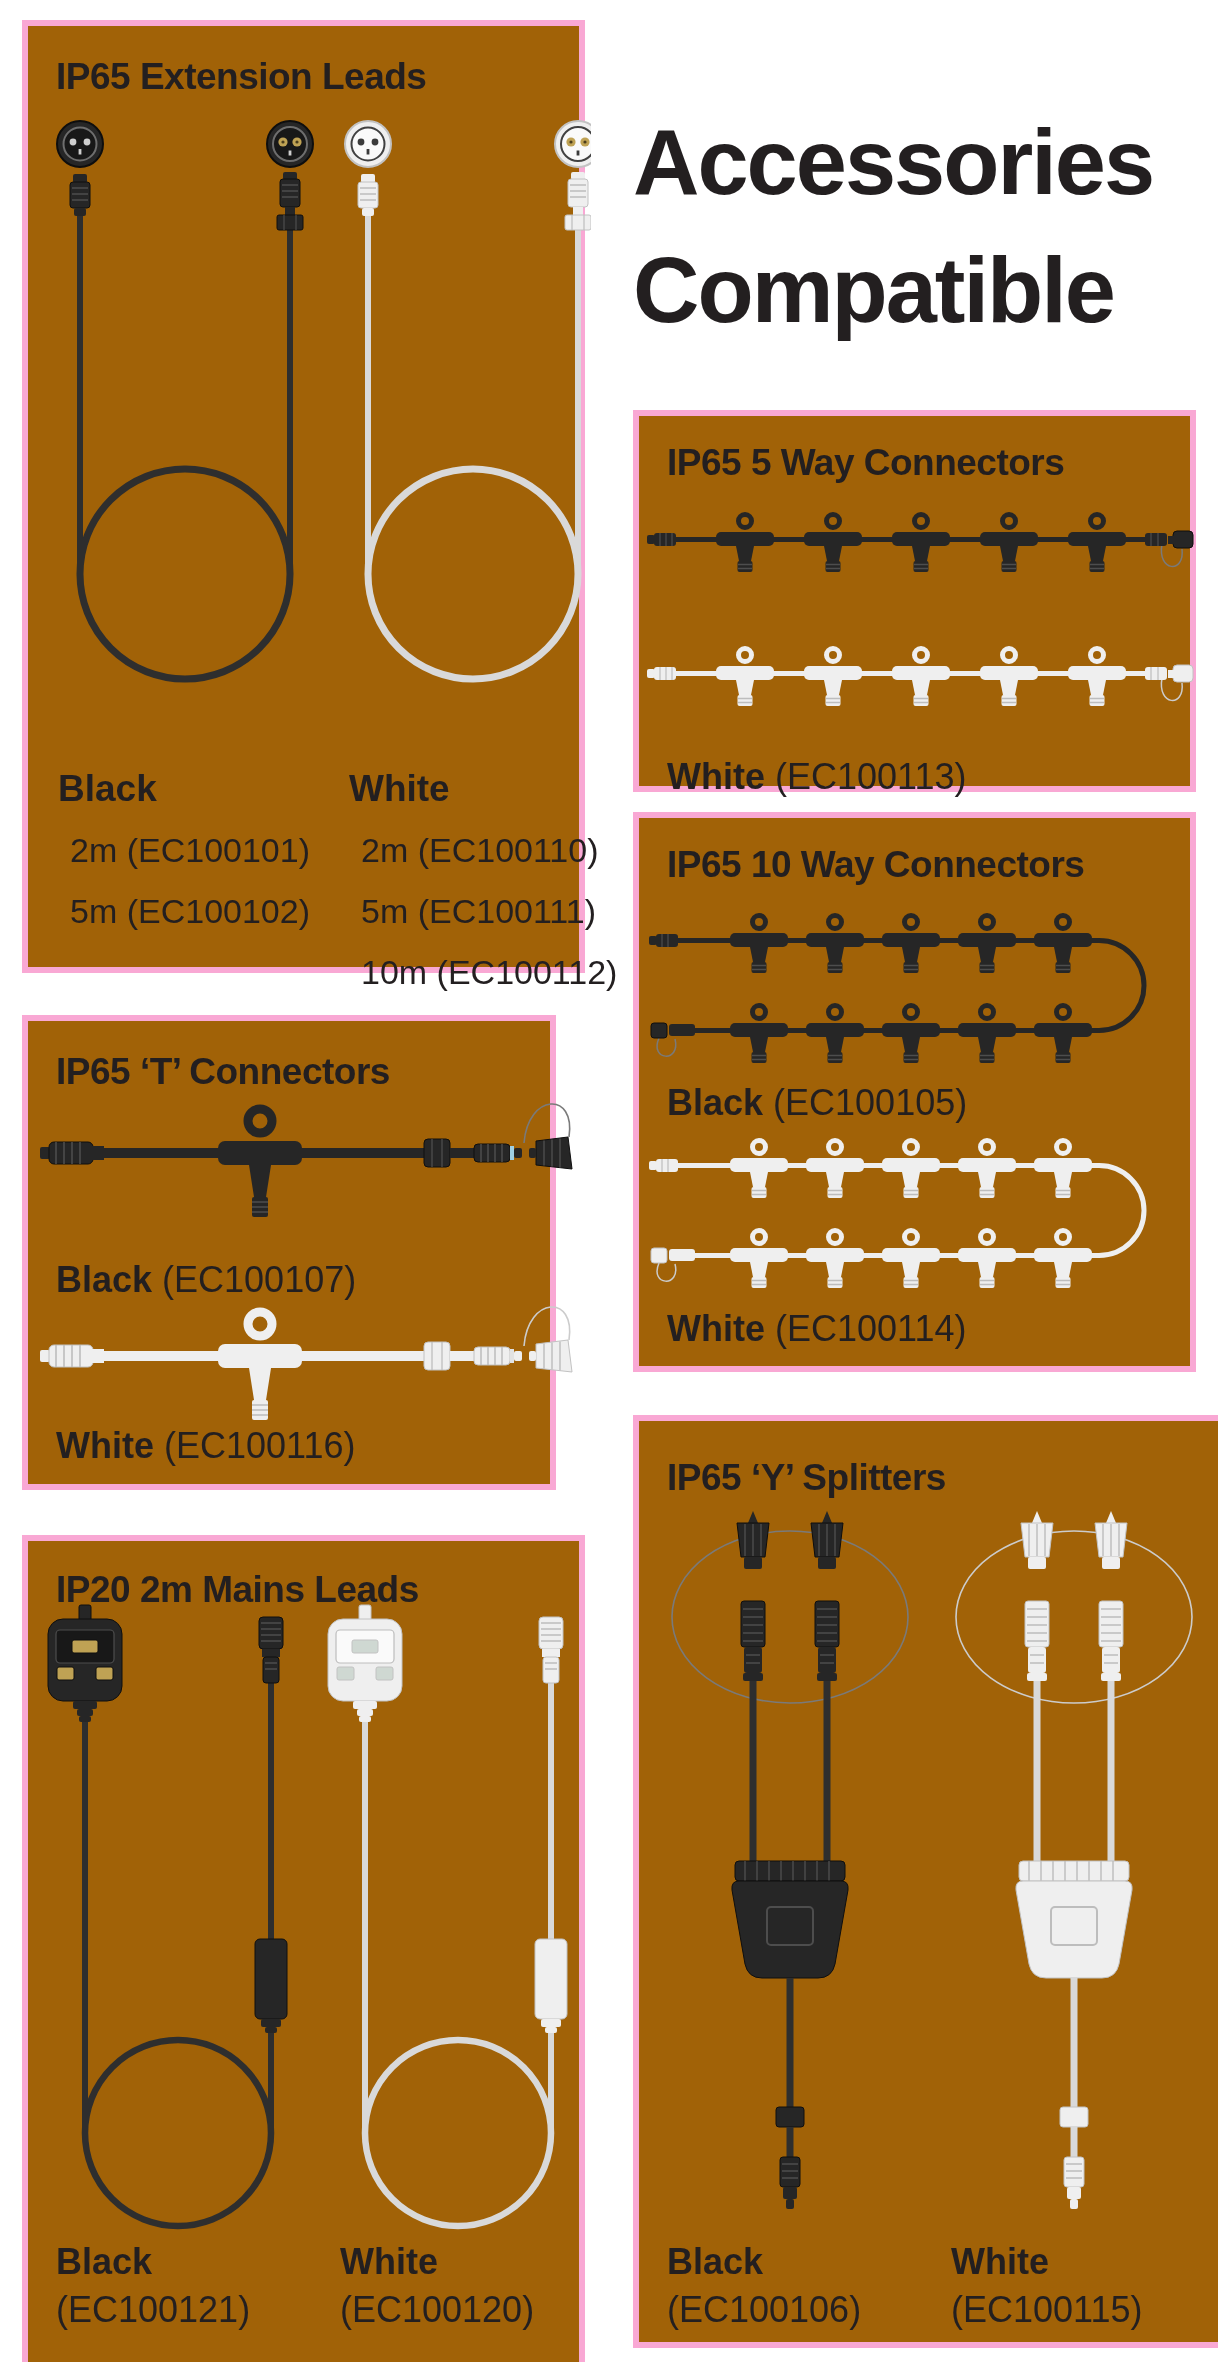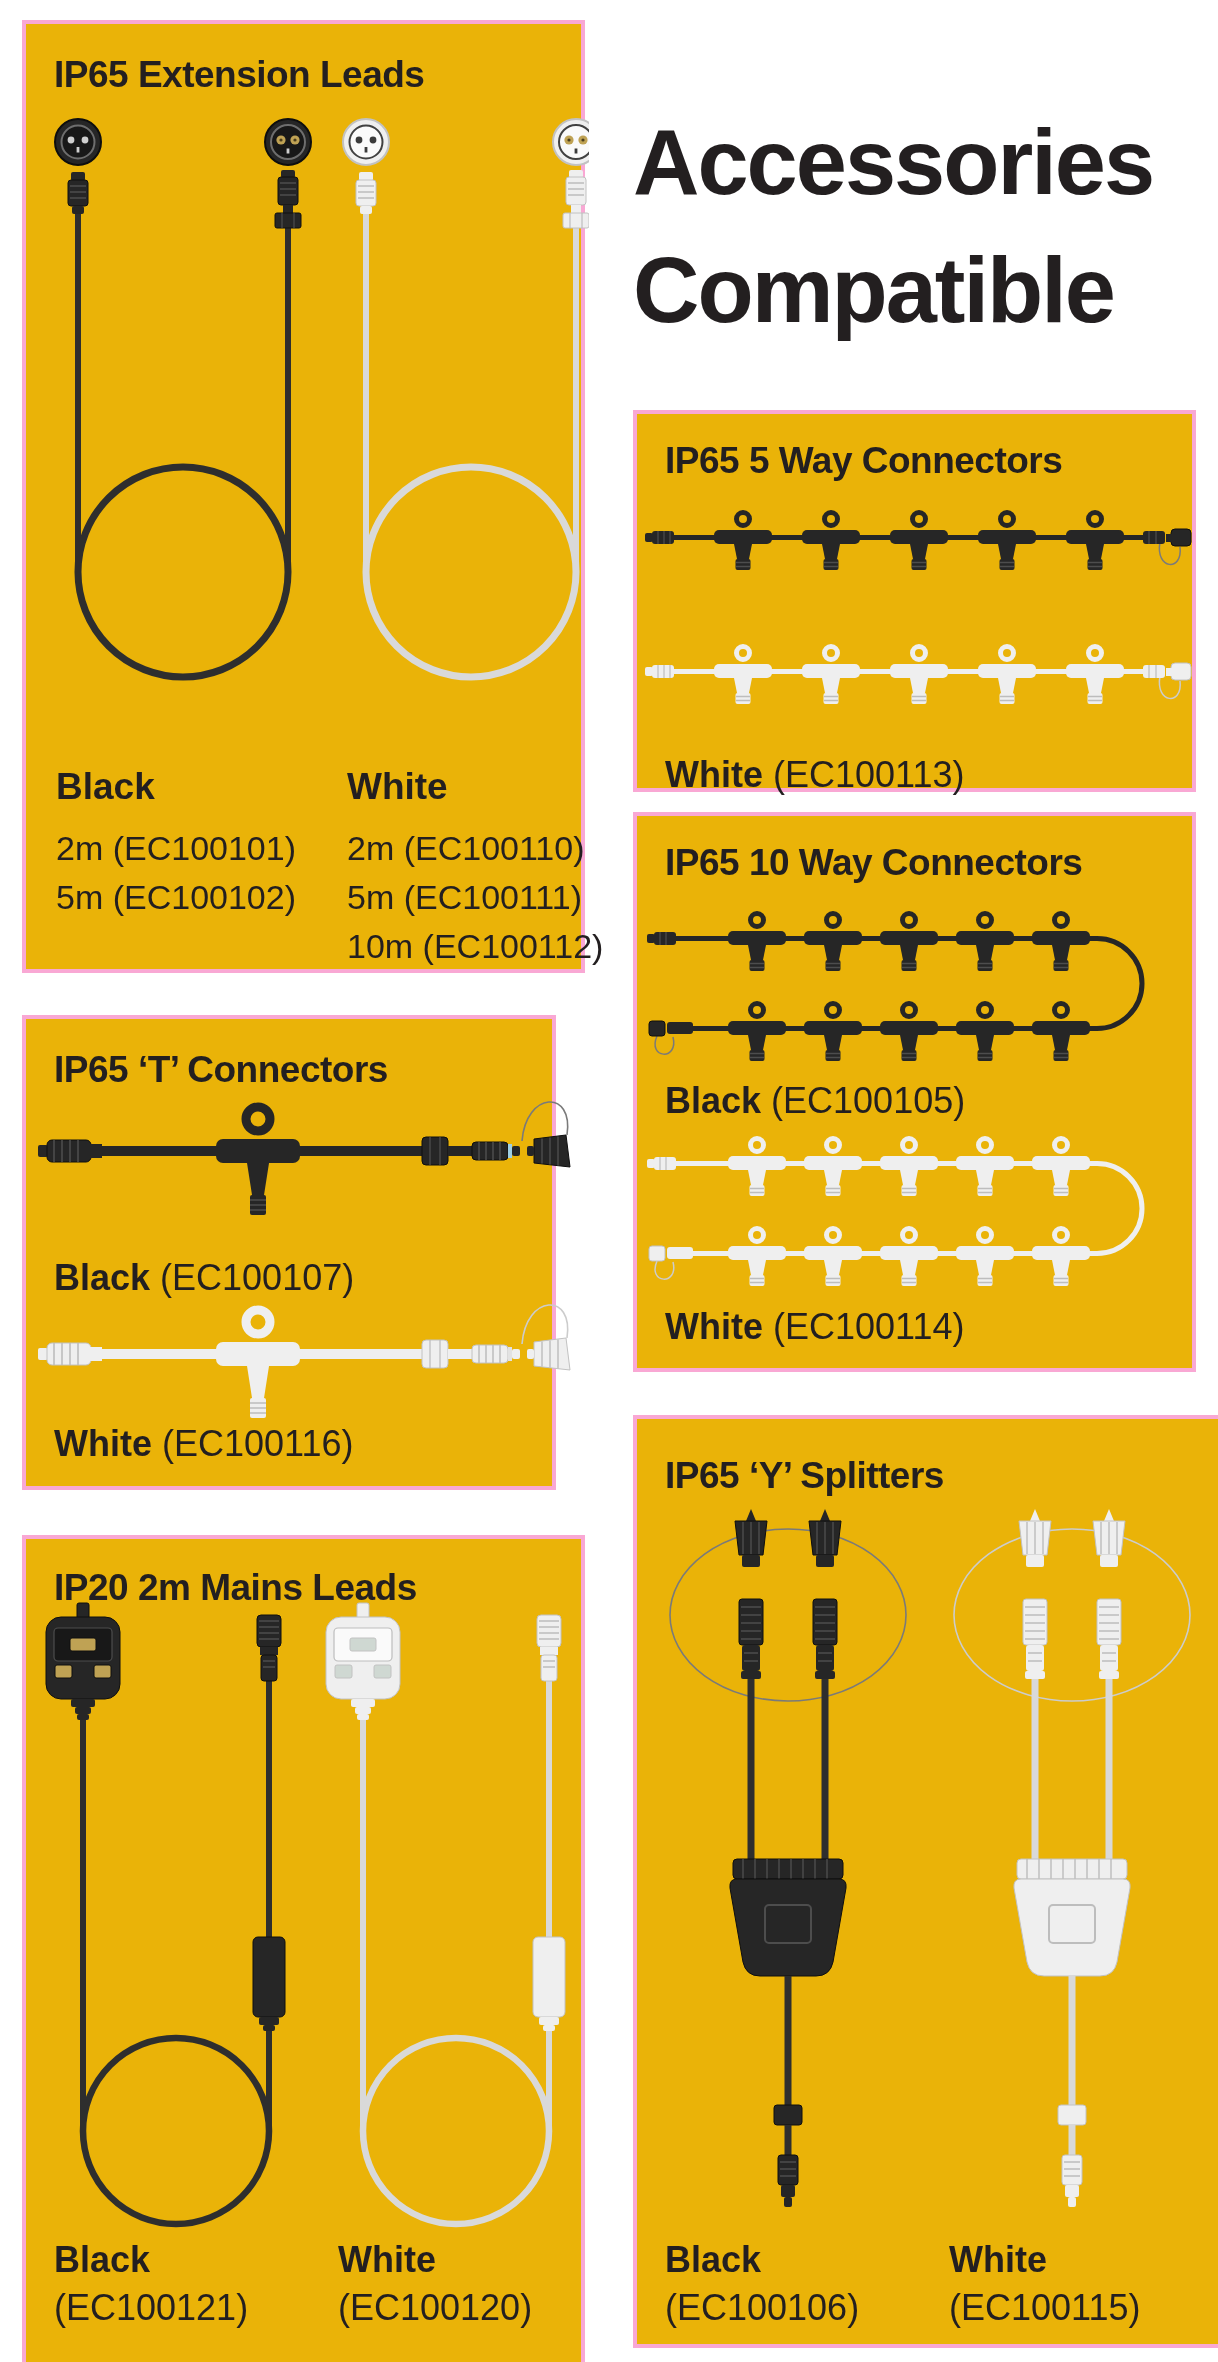--- a/index.html
+++ b/index.html
@@ -1,26 +1,26 @@
 <!DOCTYPE html>
 <html><head>
 <meta charset="utf-8">
 <style>
   html,body{margin:0;padding:0;background:#ffffff;}
   .canvas{position:relative;width:1218px;height:2362px;background:#ffffff;overflow:hidden;
           font-family:"Liberation Sans","DejaVu Sans",sans-serif;color:#231f20;}
-  .box{position:absolute;border:4px solid #f9a8d4;background:#eab308;box-sizing:border-box;}
+  .box{position:absolute;border:6px solid #f9a8d4;background:#a16207;box-sizing:border-box;}
   .box h2{position:absolute;left:28px;margin:0;font-size:37px;font-weight:bold;letter-spacing:-0.5px;white-space:nowrap;}
   .art{position:absolute;left:0;display:block;}
   .variant{position:absolute;left:28px;margin:0;font-size:36px;white-space:nowrap;}
   .variant b{font-weight:bold;}
   .variant .code{margin-left:10px;font-weight:normal;}
   .lead-col{position:absolute;top:742px;}
   .lead-col h3{margin:0 0 16px 0;font-size:37px;font-weight:bold;}
-  .lead-col p{margin:0;font-size:34px;line-height:49px;white-space:nowrap;}
+  .lead-col p{margin:12px;font-size:34px;line-height:49px;white-space:nowrap;}
   .heading{position:absolute;left:633px;top:98px;margin:0;font-size:92px;font-weight:bold;
            letter-spacing:-2px;line-height:128px;white-space:nowrap;}
   
   .v-black{--body:#262626;--body2:#181818;--line:#0e0e0e;--lite:#4d4d4d;--cable:#2e2e2e;
            --pinhole:#cfcfcf;--ring:#6e6e6e;--wire:#7a7a7a;--accent:#9fd0e4;}
   .v-white{--body:#efefef;--body2:#fafafa;--line:#c2c2c2;--lite:#bdbdbd;--cable:#d9d9d9;
            --pinhole:#3b3b3b;--ring:#414141;--wire:#cccccc;--accent:#e2e2e2;}
 </style>
 </head>
 <body>

